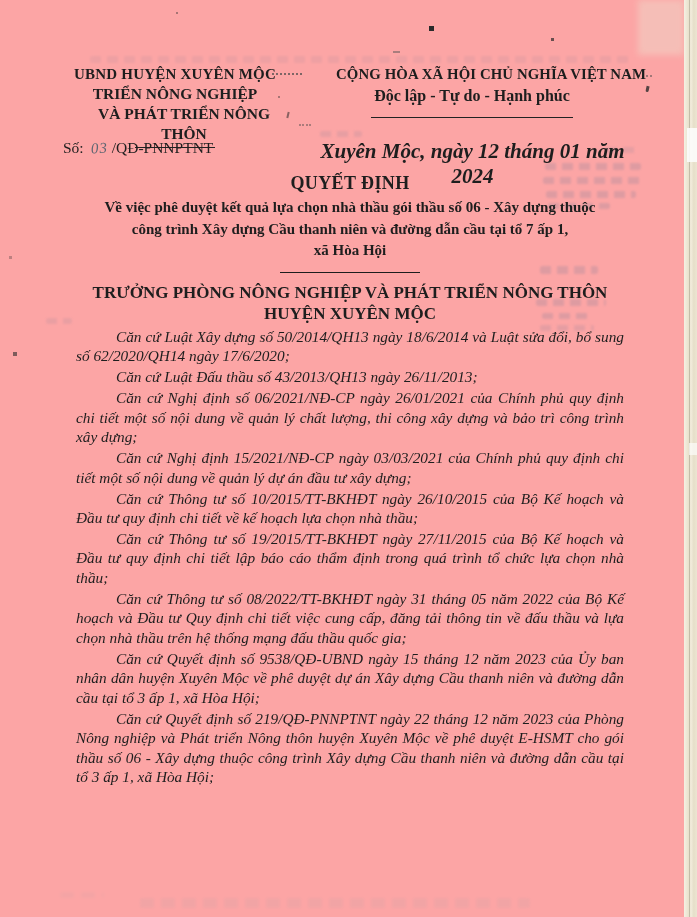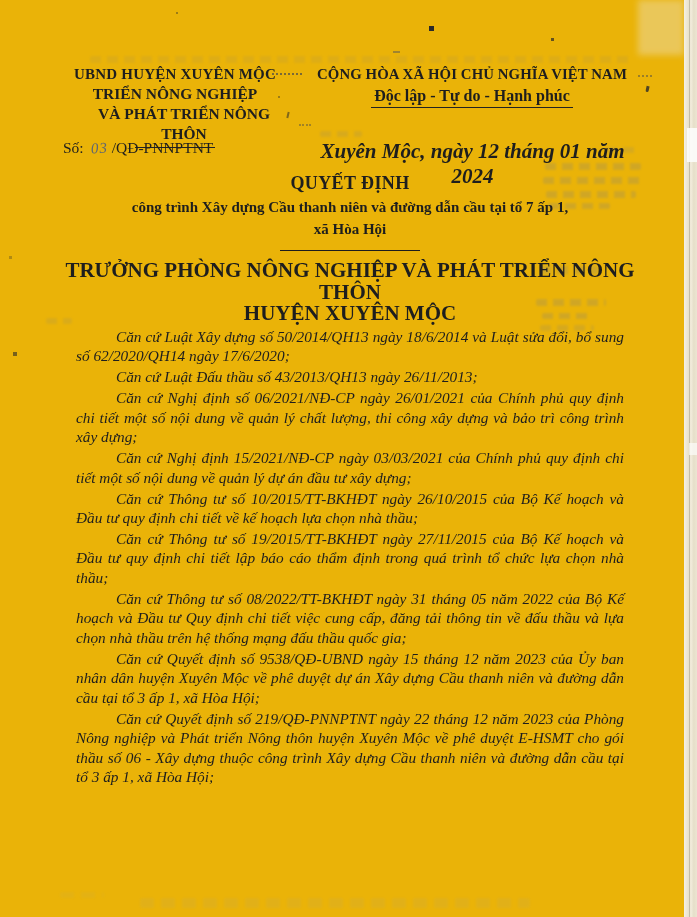--- a/index.html
+++ b/index.html
@@ -1,46 +1,46 @@
 <!DOCTYPE html>
 <html><head>
 <meta charset="utf-8">
 <style>
   html, body { margin:0; padding:0; background:#ffffff; }
   .page {
     position:relative; width:697px; height:917px;
-    background:#eab308; overflow:hidden;
+    background:#fca5a5; overflow:hidden;
     font-family:"Liberation Serif", serif; color:#1e1e1e;
   }
 
   
   .hdr-left { position:absolute; left:58px; top:64px; width:234px; text-align:center; font-weight:bold; }
   .hdr-left .l1 { font-size:15px;   line-height:20px; letter-spacing:.2px; }
   .hdr-left .l2 { font-size:15.5px; line-height:20px; }
   .hdr-left .l3 { font-size:15.5px; line-height:20px;margin-left:18px; }
   .hdr-left .u  { width:80px; border-top:1.8px solid #222; margin:3px auto 0; }
 
   .hdr-right { position:absolute; left:298px; top:64px; width:348px; text-align:center; font-weight:bold; }
-  .hdr-right .l1 { font-size:14.8px; line-height:20px; letter-spacing:.1px; }
+  .hdr-right .l1 { font-size:14.8px; line-height:20px; letter-spacing:.1px;text-align:right; }
   .hdr-right .l2 { display:inline-block; font-size:16px; line-height:20px; margin-top:2px;
-                   padding:0 3px 1px; border-bottom:1.8px solid #222; }
+                   padding:0 3px 11px; border-bottom:1.8px solid #222; }
 
   .doc-number { position:absolute; left:63px; top:139px; font-size:15.5px; }
   .doc-number .hand { color:#5f6672; font-style:italic; display:inline-block;
                       transform:rotate(-4deg); margin:0 4px 0 7px; font-size:15px; letter-spacing:1px; }
 
   .place-date { position:absolute; left:300px; top:139px; width:345px; text-align:center;
                 font-weight:bold; font-style:italic; font-size:21px; }
 
   
   .title-block { position:absolute; left:58px; top:173px; width:584px; text-align:center; }
   .doc-type  { font-size:18px; font-weight:bold; letter-spacing:.4px;text-align:center; }
   .subject   { font-weight:bold; font-size:15px; line-height:21.5px; margin-top:3px; }
   .rule      { width:140px; border-top:1.7px solid #1d1d1d; margin:10px auto 9px; }
-  .authority { font-weight:bold; font-size:21px; line-height:21.5px; }
+  .authority { font-weight:bold; font-size:17px; line-height:21.5px; }
 
   
   .body-text { position:absolute; left:76px; top:327px; width:548px; }
   .body-text p { margin:0 0 1.5px; text-indent:40px; text-align:justify;
                  font-style:italic; font-size:15.3px; line-height:19.45px; }
 
   
   .edge-strip { position:absolute; right:0; top:0; width:13px; height:917px;
     background:linear-gradient(90deg,#f5f1e3 0%,#e9e2cd 35%,#f1ebdb 55%,#e6dfc9 75%,#ece5d2 100%); }
   .edge-strip::before { content:""; position:absolute; left:5px; top:0; width:1px; height:100%;
@@ -107,20 +107,21 @@
     <div><span class="l2">Độc lập - Tự do - Hạnh phúc</span></div>
   </div>
 
   <div class="doc-number"><span>Số:</span><span class="hand">03</span><span>/QĐ-PNNPTNT</span></div>
 
   <div class="place-date">Xuyên Mộc, ngày 12 tháng 01 năm 2024</div>
 
   <div class="title-block">
     <div class="doc-type">QUYẾT ĐỊNH</div>
     <div class="subject">
+      <div>Về việc phê duyệt kết quả lựa chọn nhà thầu gói thầu số 06 - Xây dựng thuộc</div>
       <div>công trình Xây dựng Cầu thanh niên và đường dẫn cầu tại tổ 7 ấp 1,</div>
       <div>xã Hòa Hội</div>
     </div>
     <div class="rule"></div>
     <div class="authority">
       <div>TRƯỞNG PHÒNG NÔNG NGHIỆP VÀ PHÁT TRIỂN NÔNG THÔN</div>
       <div>HUYỆN XUYÊN MỘC</div>
     </div>
   </div>
 

